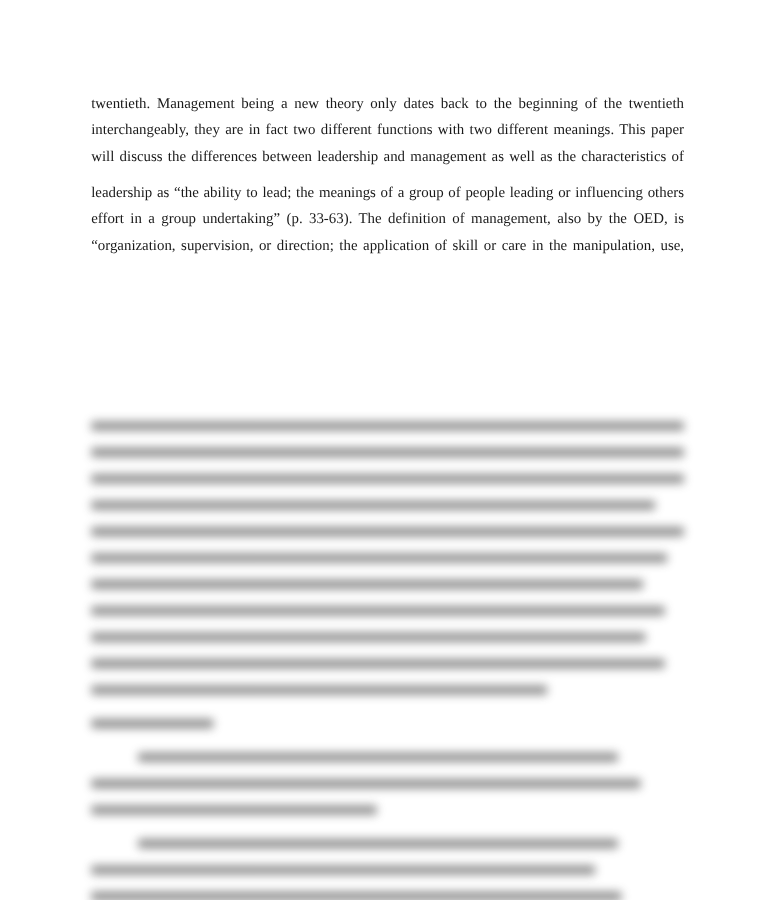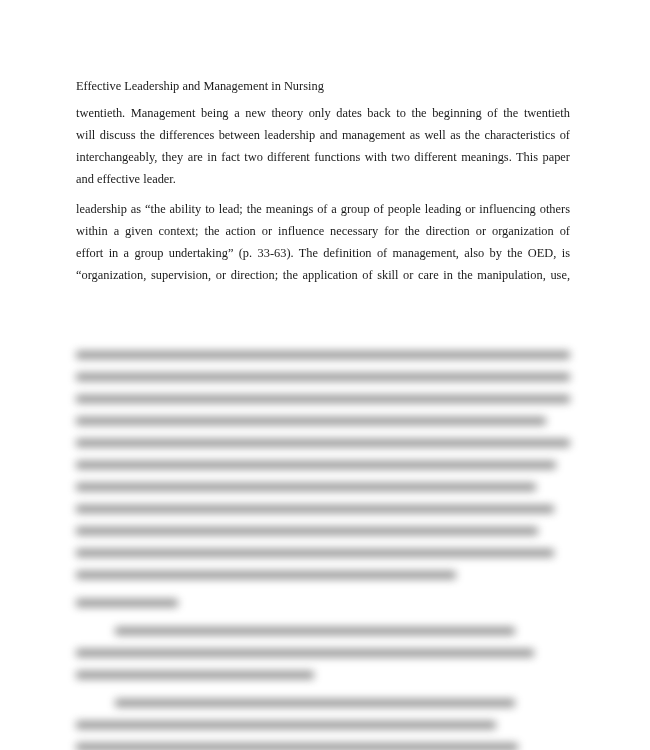--- a/index.html
+++ b/index.html
@@ -76,32 +76,29 @@
       width: 650px; height: 10px;
       background: linear-gradient(to bottom, rgba(255,255,255,0), rgba(255,255,255,0.35));
       pointer-events: none;
     }
   </style>
 </head>
 <body>
 
 <div class="page">
   <div class="content">
-    <div class="title">Effective Leadership and Management in Nursing</div>
 
     <div class="para">
       <span class="line just">twentieth. Management being a new theory only dates back to the beginning of the twentieth</span>
+      <span class="line just">interchangeably, they are in fact two different functions with two different meanings. This paper</span>
       <span class="line just">will discuss the differences between leadership and management as well as the characteristics of</span>
-      <span class="line just">interchangeably, they are in fact two different functions with two different meanings. This paper</span>
-      <span class="line">and effective leader.</span>
     </div>
 
     <div class="para">
       <span class="line just">leadership as “the ability to lead; the meanings of a group of people leading or influencing others</span>
-      <span class="line just">within a given context; the action or influence necessary for the direction or organization of</span>
       <span class="line just">effort in a group undertaking” (p. 33-63). The definition of management, also by the OED, is</span>
       <span class="line just">“organization, supervision, or direction; the application of skill or care in the manipulation, use,</span>
     </div>
   </div>
 
   <div class="fade-mask"></div>
 
   <div class="blurred">
     <div class="bar-line">
         <div class="bar" style="width:494px"></div>

